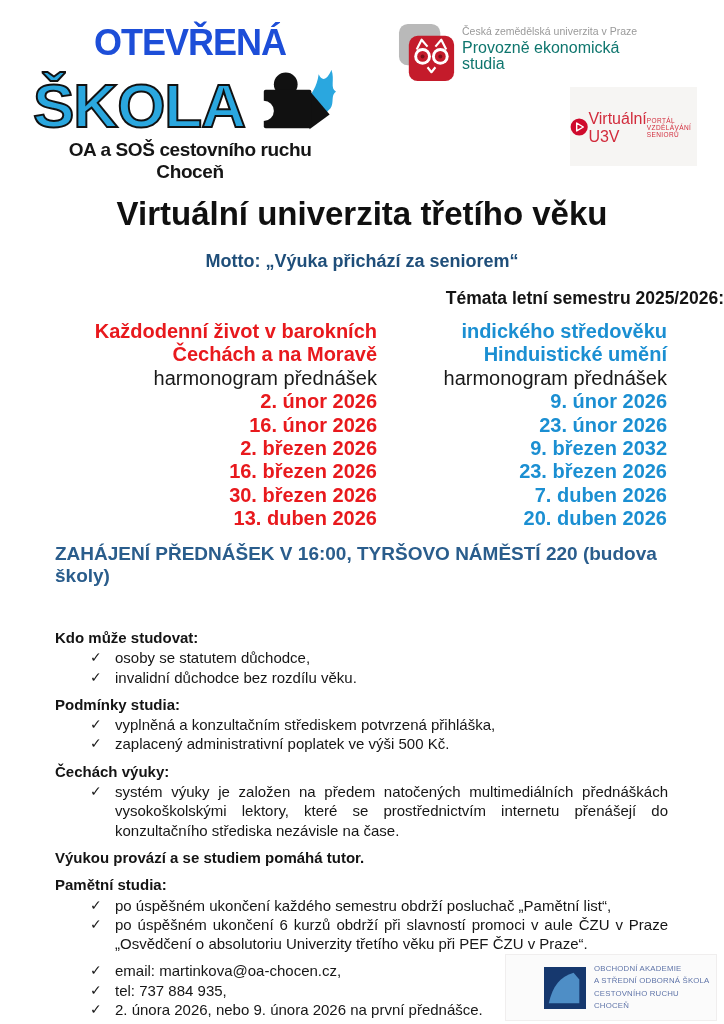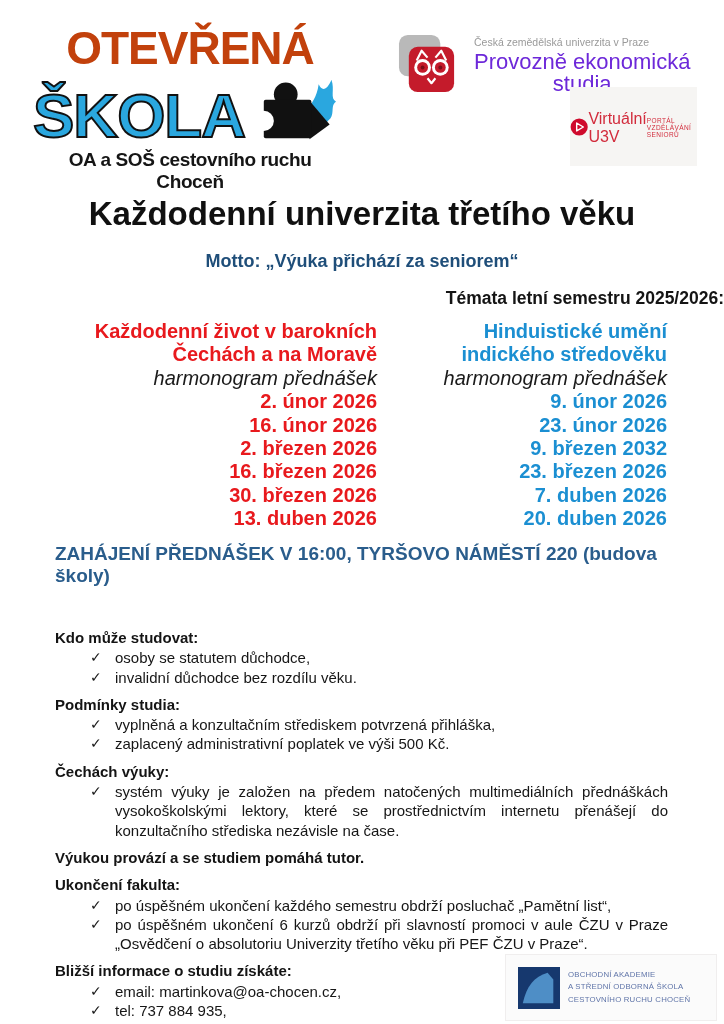--- a/index.html
+++ b/index.html
@@ -3,34 +3,34 @@
 <meta charset="utf-8">
 <style>
   html,body { margin:0; padding:0; background:#ffffff; }
   .page {
     position:relative; width:724px; height:1024px; background:#fff;
     font-family:"Liberation Sans", sans-serif; color:#1a1a1a; overflow:hidden;
   }
 
   
   .logo-os { position:absolute; left:33px; top:24px; width:314px; text-align:center; }
-  .os-line1 { font-size:46px; font-weight:900; color:#c2410c; line-height:1.05; letter-spacing:-1px; }
+  .os-line1 { font-size:36px; font-weight:900; color:#1d4ed8; line-height:1.05; letter-spacing:-1px; }
   .os-row { display:flex; align-items:flex-end; justify-content:center; height:74px; }
   .os-line2 {
     font-size:62px; font-weight:900; color:#2aa7df; line-height:0.95;
     -webkit-text-stroke:2px #111; letter-spacing:-1px;
   }
   .os-row svg { margin-left:6px; }
   .os-line3 { font-size:19px; font-weight:700; color:#151515; margin-top:3px; letter-spacing:-0.4px; }
 
   
-  .logo-czu { position:absolute; left:397px; top:33px; display:flex; gap:14px; }
+  .logo-czu { position:absolute; left:397px; top:22px; display:flex; gap:2px; }
   .czu-text { padding-top:3px; }
   .czu-uni { font-size:10.5px; color:#9a9a9a; margin-bottom:3px; }
-  .czu-fac { font-size:22px; color:#6d28d9; line-height:1.02;text-align:center; }
+  .czu-fac { font-size:16px; color:#0f766e; line-height:1.02; }
 
   
   .logo-u3v {
     position:absolute; left:570px; top:87px; width:127px; height:79px;
     background:#f6f5f3; display:flex; flex-direction:row; align-items:center; justify-content:center;
   }
   .u3v-title { font-size:16px; color:#d22c3c; font-weight:500; margin-top:2px; }
   .u3v-sub { font-size:6.5px; color:#d22c3c; letter-spacing:0.4px; margin-top:1px; }
 
   
@@ -38,39 +38,39 @@
   .motto  { position:absolute; top:251px; left:0; width:100%; text-align:center; font-size:18px;  font-weight:700; color:#1f4e79; }
   .temata { position:absolute; top:288px; left:0; width:100%; text-align:right; font-size:17.5px; font-weight:700; color:#141414; }
 
   
   .col { position:absolute; top:320px; text-align:right; font-size:20px; line-height:23.4px; }
   .col-left  { left:60px;  width:317px; }
   .col-right { left:355px; width:312px; }
   .course-title { font-weight:700; }
   .col-left  .course-title, .col-left  .date { color:#e8191d; font-weight:700; }
   .col-right .course-title, .col-right .date { color:#1b8fd2; font-weight:700; }
-  .sched { color:#1a1a1a; font-weight:400;font-style:italic; }
+  .sched { color:#1a1a1a; font-weight:400; }
 
   
   .opening { position:absolute; left:55px; top:543px; width:645px; font-size:19px; font-weight:700; color:#2a5d8c; }
 
   
   .sections { position:absolute; left:55px; top:584px; width:613px;margin-top:44px; }
   .section { margin-bottom:8px; }
   .section h3 { margin:0 0 1px 0; font-size:15px; font-weight:700; color:#141414; line-height:19.3px; }
   .li { position:relative; padding-left:60px; font-size:15px; line-height:19.3px; color:#161616; }
   .check { position:absolute; left:35px; top:0; font-size:14px; color:#161616; }
   .li-text { display:block; }
   .justify .li-text { text-align:justify; }
 
   
   .footer-logo {
     position:absolute; left:505px; top:954px; width:212px; height:67px;
     background:#fbfbfb; border:1px solid #f0eeee; box-sizing:border-box;
-    display:flex; align-items:center;
+    display:flex; align-items:center;padding-left:26px;
   }
   .footer-logo svg { margin-left:12px; flex:0 0 auto; }
   .footer-text { margin-left:8px; font-size:7.8px; color:#5f74a8; letter-spacing:0.2px; line-height:1.55; }
 </style>
 </head>
 <body>
 
 <div class="page">
 
   <div class="logo-os">
@@ -113,39 +113,39 @@
 
   <div class="logo-u3v">
     <svg width="40" height="40" viewBox="0 0 44 44">
       <circle cx="22" cy="22" r="20.5" fill="#cf0a2c"></circle>
       <polygon points="16,12.5 32,22 16,31.5" fill="none" stroke="#ffffff" stroke-width="3.4" stroke-linejoin="round"></polygon>
     </svg>
     <div class="u3v-title">Virtuální U3V</div>
     <div class="u3v-sub">PORTÁL VZDĚLÁVÁNÍ SENIORŮ</div>
   </div>
 
-  <div class="title">Každodenní univerzita třetího věku</div>
+  <div class="title">Virtuální univerzita třetího věku</div>
   <div class="motto">Motto: „Výuka přichází za seniorem“</div>
   <div class="temata">Témata letní semestru 2025/2026:</div>
 
   <div class="col col-left">
     <div class="course-title">Každodenní život v barokních</div>
     <div class="course-title">Čechách a na Moravě</div>
     <div class="sched">harmonogram přednášek</div>
     <div class="date">2. únor 2026</div>
     <div class="date">16. únor 2026</div>
     <div class="date">2. březen 2026</div>
     <div class="date">16. březen 2026</div>
     <div class="date">30. březen 2026</div>
     <div class="date">13. duben 2026</div>
   </div>
 
   <div class="col col-right">
+    <div class="course-title">indického středověku</div>
     <div class="course-title">Hinduistické umění</div>
-    <div class="course-title">indického středověku</div>
     <div class="sched">harmonogram přednášek</div>
     <div class="date">9. únor 2026</div>
     <div class="date">23. únor 2026</div>
     <div class="date">9. březen 2032</div>
     <div class="date">23. březen 2026</div>
     <div class="date">7. duben 2026</div>
     <div class="date">20. duben 2026</div>
   </div>
 
   <div class="opening">ZAHÁJENÍ PŘEDNÁŠEK V 16:00, TYRŠOVO NÁMĚSTÍ 220 (budova školy)</div>
@@ -182,33 +182,32 @@
         <span class="check">✓</span>
         <span class="li-text">systém výuky je založen na předem natočených multimediálních přednáškách vysokoškolskými lektory, které se prostřednictvím internetu přenášejí do konzultačního střediska nezávisle na čase.</span>
       </div>
     </div>
 
     <div class="section">
       <h3>Výukou provází a se studiem pomáhá tutor.</h3>
     </div>
 
     <div class="section justify">
-      <h3>Ukončení fakulta:</h3>
+      <h3>Pamětní studia:</h3>
       <div class="li">
         <span class="check">✓</span>
         <span class="li-text">po úspěšném ukončení každého semestru obdrží posluchač „Pamětní list“,</span>
       </div>
       <div class="li">
         <span class="check">✓</span>
         <span class="li-text">po úspěšném ukončení 6 kurzů obdrží při slavností promoci v aule ČZU v Praze „Osvědčení o absolutoriu Univerzity třetího věku při PEF ČZU v Praze“.</span>
       </div>
     </div>
 
     <div class="section">
-      <h3>Bližší informace o studiu získáte:</h3>
       <div class="li">
         <span class="check">✓</span>
         <span class="li-text">email: martinkova@oa-chocen.cz,</span>
       </div>
       <div class="li">
         <span class="check">✓</span>
         <span class="li-text">tel: 737 884 935,</span>
       </div>
       <div class="li">
         <span class="check">✓</span>

